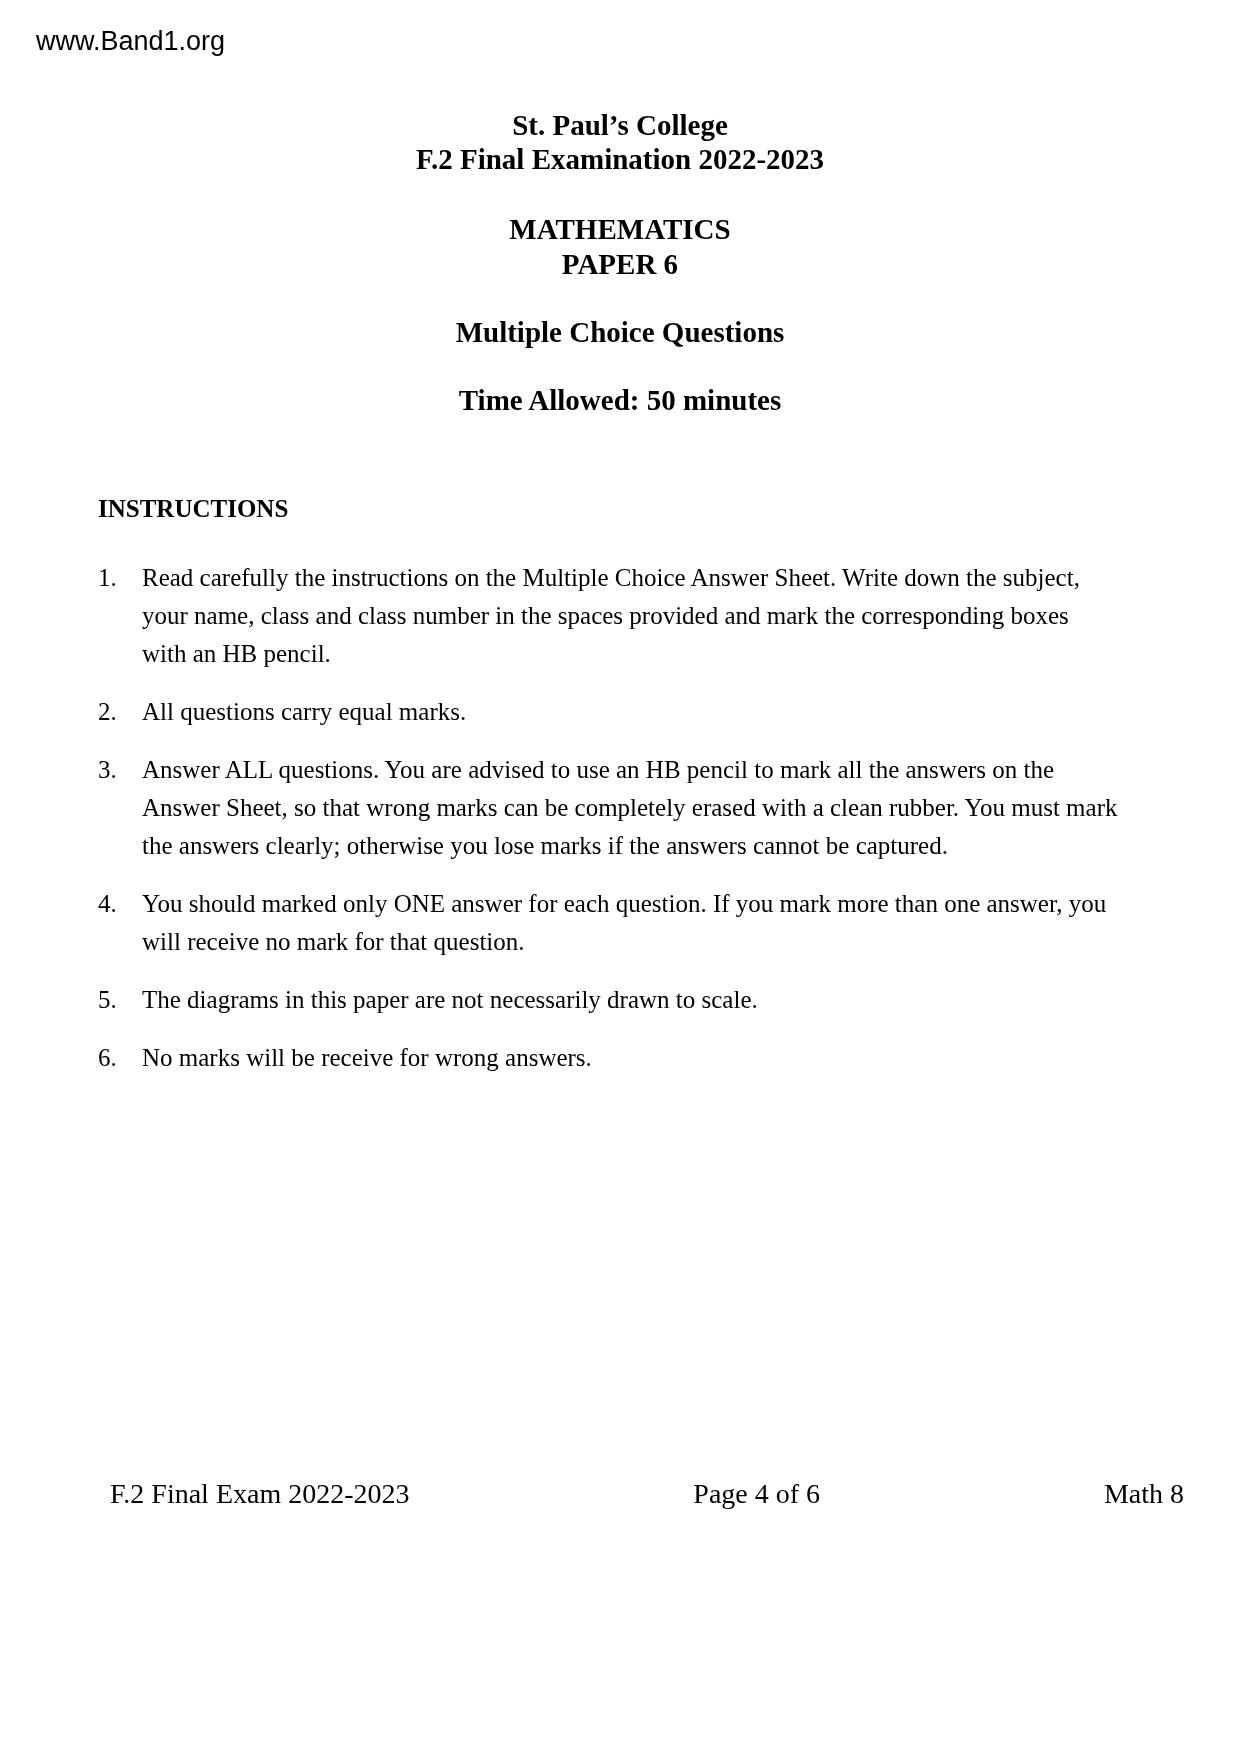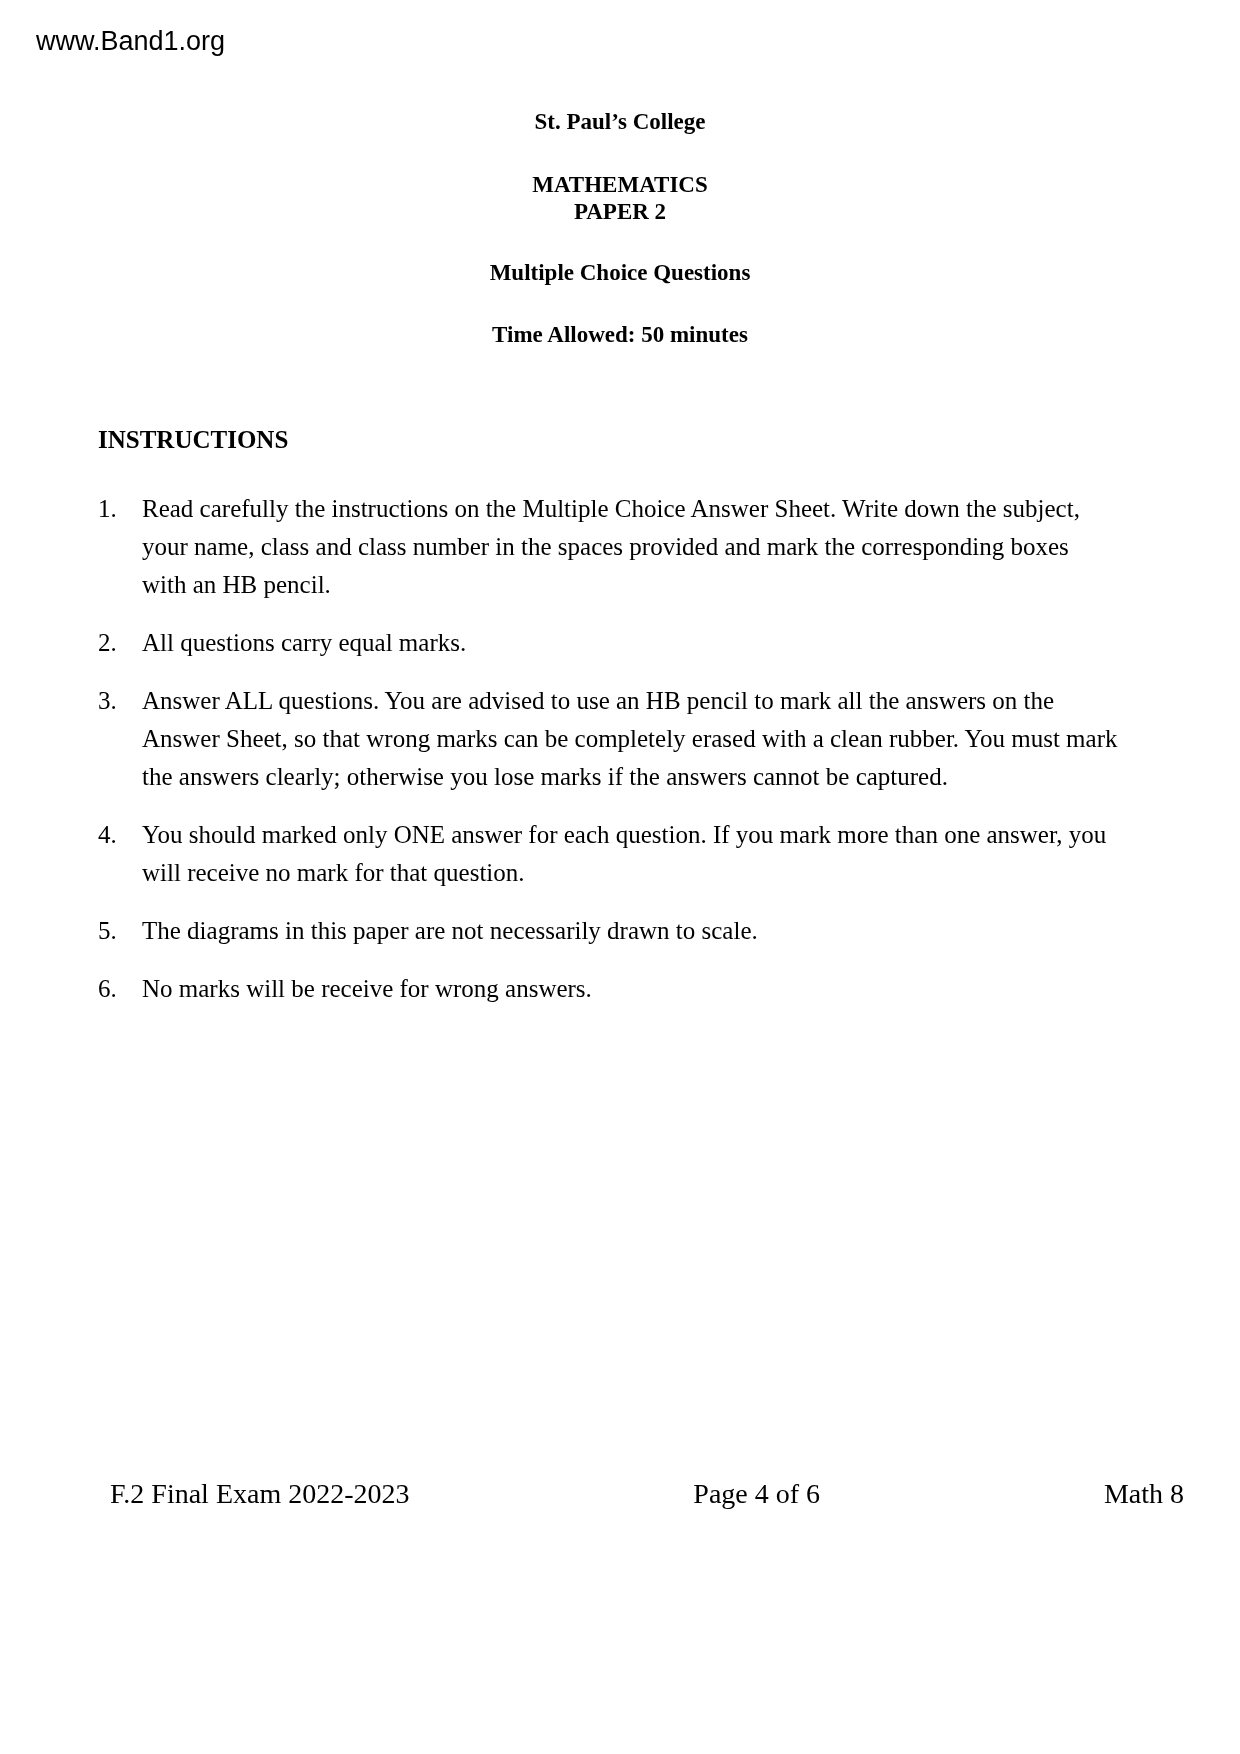--- a/index.html
+++ b/index.html
@@ -22,21 +22,21 @@
     font-size: 27px;
     color: #000000;
   }
   .header {
     padding-top: 108px;
     text-align: center;
     line-height: 1.18;
   }
   .header .h-line {
     font-weight: bold;
-    font-size: 23px;
+    font-size: 29px;
   }
   .gap-lg { height: 36px; }
   .gap-xl { height: 34px; }
   .fields-row {
     margin-top: 100px;
     padding-left: 110px;
     display: flex;
     align-items: baseline;
     font-size: 25px;
   }
@@ -87,23 +87,24 @@
 </style>
 </head>
 <body>
 
 <div class="page">
 
   <div class="watermark">www.Band1.org</div>
 
   <div class="header">
     <div class="h-line">St. Paul’s College</div>
+    <div class="h-line">F.2 Final Examination 2022-2023</div>
     <div class="gap-lg"></div>
     <div class="h-line">MATHEMATICS</div>
-    <div class="h-line">PAPER 2</div>
+    <div class="h-line">PAPER 6</div>
     <div class="gap-xl"></div>
     <div class="h-line">Multiple Choice Questions</div>
     <div class="gap-xl"></div>
     <div class="h-line">Time Allowed: 50 minutes</div>
   </div>
 
 
   <div class="instructions">
     <div class="instructions-title">INSTRUCTIONS</div>
 

